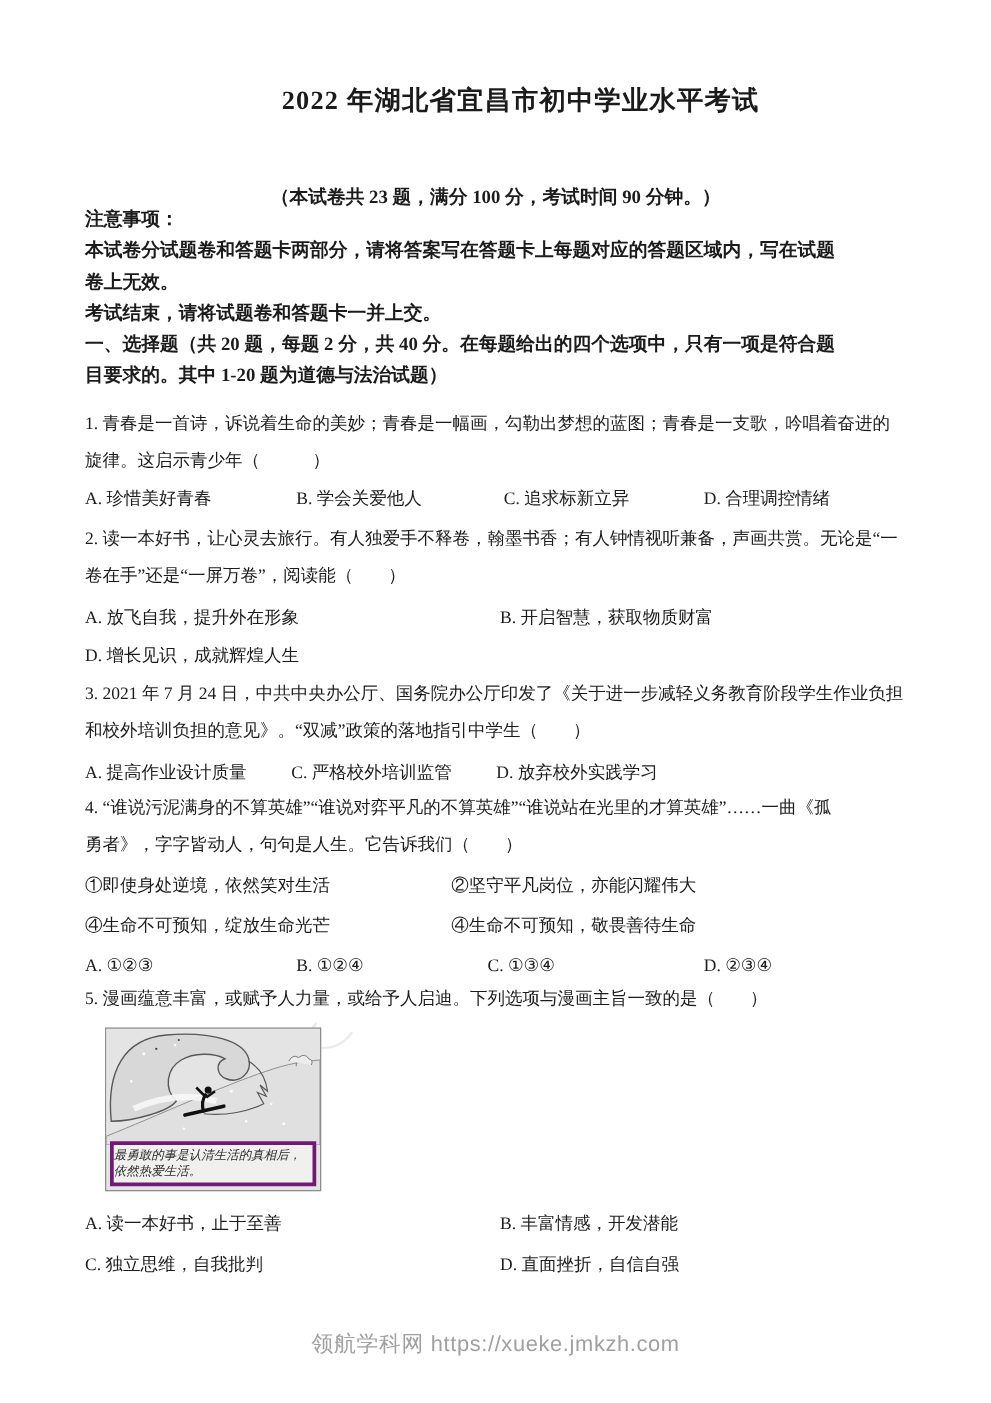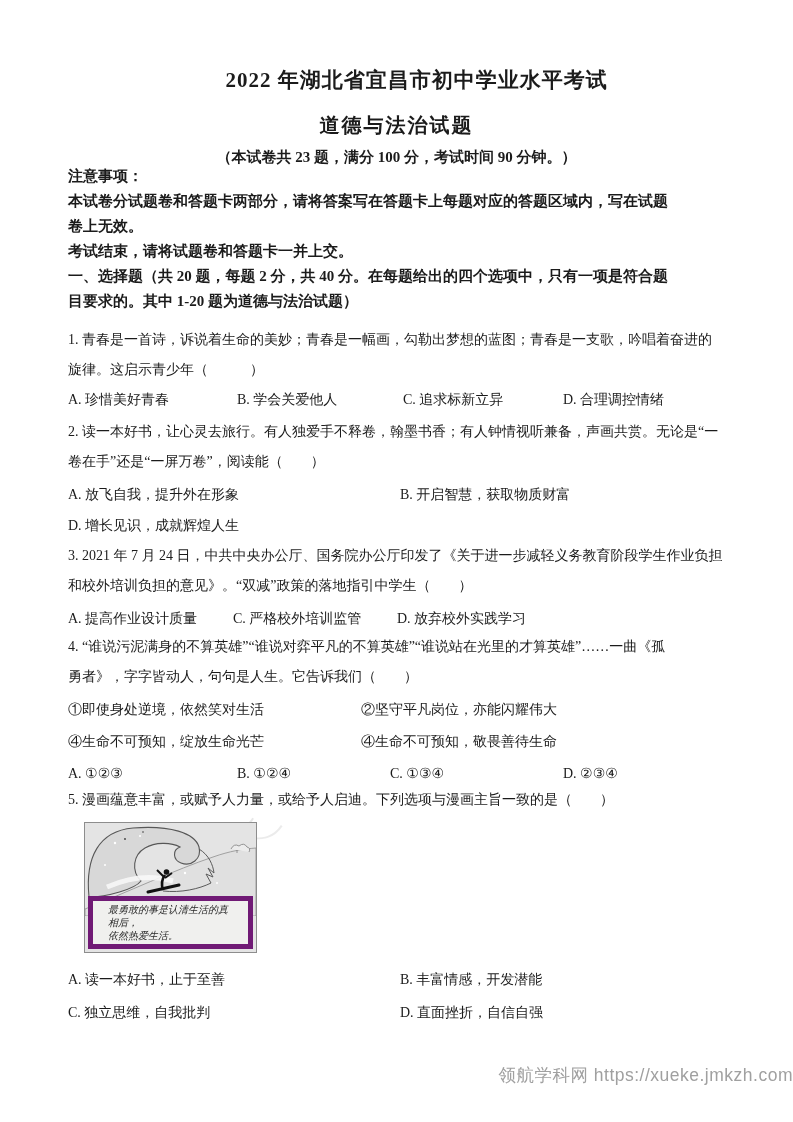--- a/index.html
+++ b/index.html
@@ -28,41 +28,40 @@
   .opts-q5  { grid-template-columns:332px 1fr; line-height:33px; }
   .q1 { top:325px; } .q2 { top:417px; } .q3 { top:541px; } .q4 { top:632px; }
   .q5 { top:785px; } .q5-opts { top:963px; }
   .cartoon {
     position:absolute; left:84px; top:822px; width:173px; height:131px;
     border:1px solid #8d8d8d; background:#e4e4e4; box-sizing:border-box;
   }
   .cartoon svg { display:block; }
   .cartoon-caption {
     position:absolute; left:3px; right:3px; bottom:3px;
-    background:#f0f0ee; border:5px solid #701a75;
-    font-size:10px; line-height:13px; padding:2px 15px;
+    background:#f0f0ee; border:3px solid #701a75;
+    font-size:10px; line-height:13px; padding:2px 0;
     font-style:italic; color:#2a2a2a; white-space:pre-line;margin-top:48px;
   }
   .watermark {
     position:absolute; left:142px; top:798px; width:230px; height:80px;
     opacity:0.22; transform:rotate(-14deg); pointer-events:none;
   }
   .footer {
-    position:absolute; left:0; right:0; top:1063px; text-align:right;
+    position:absolute; left:0; right:0; top:1063px; text-align:center;
     font-family:"Liberation Sans", sans-serif; font-size:17.5px;
     color:#a0a0a0; letter-spacing:0.5px;
   }
 </style>
 </head>
 <body>
 
 <div class="page">
 
   <div class="centered doc-title">2022 年湖北省宜昌市初中学业水平考试</div>
-  <div class="centered doc-subtitle">道德与法治试题</div>
   <div class="centered doc-meta">（本试卷共 23 题，满分 100 分，考试时间 90 分钟。）</div>
 
   <div class="front">
     <div>注意事项：</div>
     <div>本试卷分试题卷和答题卡两部分，请将答案写在答题卡上每题对应的答题区域内，写在试题
 卷上无效。</div>
     <div>考试结束，请将试题卷和答题卡一并上交。</div>
     <div>一、选择题（共 20 题，每题 2 分，共 40 分。在每题给出的四个选项中，只有一项是符合题
 目要求的。其中 1-20 题为道德与法治试题）</div>
   </div>

